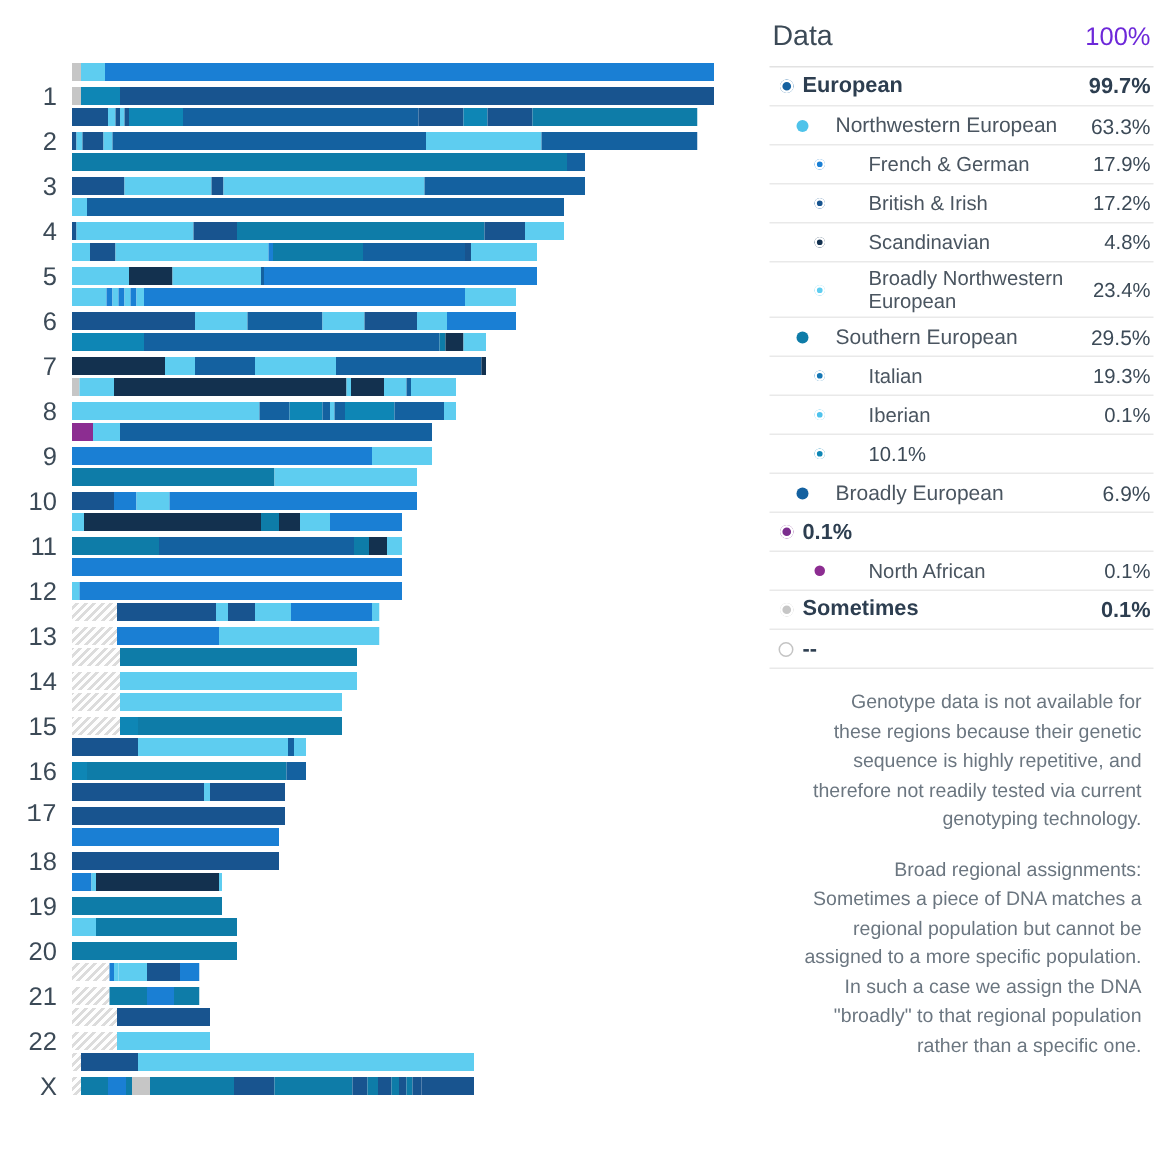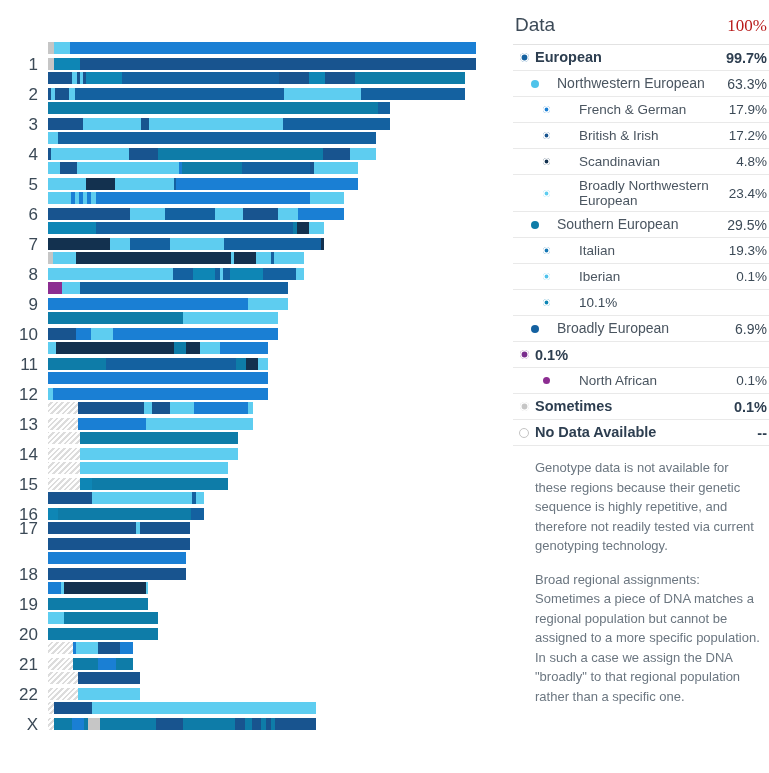--- a/index.html
+++ b/index.html
@@ -76,22 +76,21 @@
     padding: 14px 2px 8px 2px;
     border-bottom: 1px solid #e2e2e2;
   }
   .legend-header .name {
     font-size: 19px;
     color: #3c4a57;
     font-weight: normal;
   }
   .legend-header .pct {
     font-size: 17px;
-    color: #b91c1c;
-    font-family: Liberation Serif, serif;
+    color: #6d28d9;
   }
 
   .legend-row {
     display: flex;
     align-items: center;
     min-height: 26px;
     padding: 3px 2px 3px 0;
     border-bottom: 1px solid #e9e9e9;
     box-sizing: border-box;
   }
@@ -144,20 +143,21 @@
   }
   .dot.donut {
     box-shadow: inset 0 0 0 1.6px #ffffff;
   }
 
   .note {
     font-size: 13px;
     line-height: 19.5px;
     color: #6b7680;
     padding: 12px 8px 0 22px;
+    text-align: right;
   }
   .note + .note { padding-top: 14px; }
 </style>
 </head>
 <body>
 
 <div id="root">
 
   <div id="chromo-panel">
       <div class="chrom-label" style="top: 56px;">1</div>
@@ -382,21 +382,21 @@
         <div class="seg" style="left: 0px; width: 44px; background: rgb(24, 84, 143);"></div>
         <div class="seg" style="left: 44px; width: 100px; background: rgb(94, 205, 240);"></div>
         <div class="seg" style="left: 144px; width: 4px; background: rgb(20, 97, 160);"></div>
         <div class="seg" style="left: 148px; width: 8px; background: rgb(94, 205, 240);"></div>
       </div>
       <div class="strand" style="top: 508px; width: 156px;">
         <div class="seg" style="left: 0px; width: 10px; background: rgb(14, 134, 181);"></div>
         <div class="seg" style="left: 10px; width: 133px; background: rgb(14, 124, 168);"></div>
         <div class="seg" style="left: 143px; width: 13px; background: rgb(20, 97, 160);"></div>
       </div>
-      <div class="chrom-label" style="top: 520px;">17</div>
+      <div class="chrom-label" style="top: 535px; font-family: Liberation Mono, monospace;">17</div>
       <div class="strand" style="top: 522px; width: 142px;">
         <div class="seg" style="left: 0px; width: 88px; background: rgb(24, 84, 143);"></div>
         <div class="seg" style="left: 88px; width: 4px; background: rgb(94, 205, 240);"></div>
         <div class="seg" style="left: 92px; width: 50px; background: rgb(24, 84, 143);"></div>
       </div>
       <div class="strand" style="top: 538px; width: 142px;">
         <div class="seg" style="left: 0px; width: 142px; background: rgb(24, 84, 143);"></div>
       </div>
       <div class="chrom-label" style="top: 566px;">18</div>
       <div class="strand" style="top: 552px; width: 138px;">
@@ -574,21 +574,20 @@
           <span class="dotcell">
             <span class="dot donut" style="background: rgb(198, 198, 198);"></span>
           </span>
           <span class="lbl">Sometimes</span>
           <span class="val">0.1%</span>
         </div>
         <div class="legend-row lvl1">
           <span class="dotcell">
             <span class="dot ring"></span>
           </span>
-          <span class="lbl">No Data Available</span>
           <span class="val">--</span>
         </div>
       </div>
 
     <div id="legend-notes">
         <div class="note">Genotype data is not available for these regions because their genetic sequence is highly repetitive, and therefore not readily tested via current genotyping technology.</div>
         <div class="note">Broad regional assignments: Sometimes a piece of DNA matches a regional population but cannot be assigned to a more specific population. In such a case we assign the DNA "broadly" to that regional population rather than a specific one.</div>
       </div>
   </div>
 

